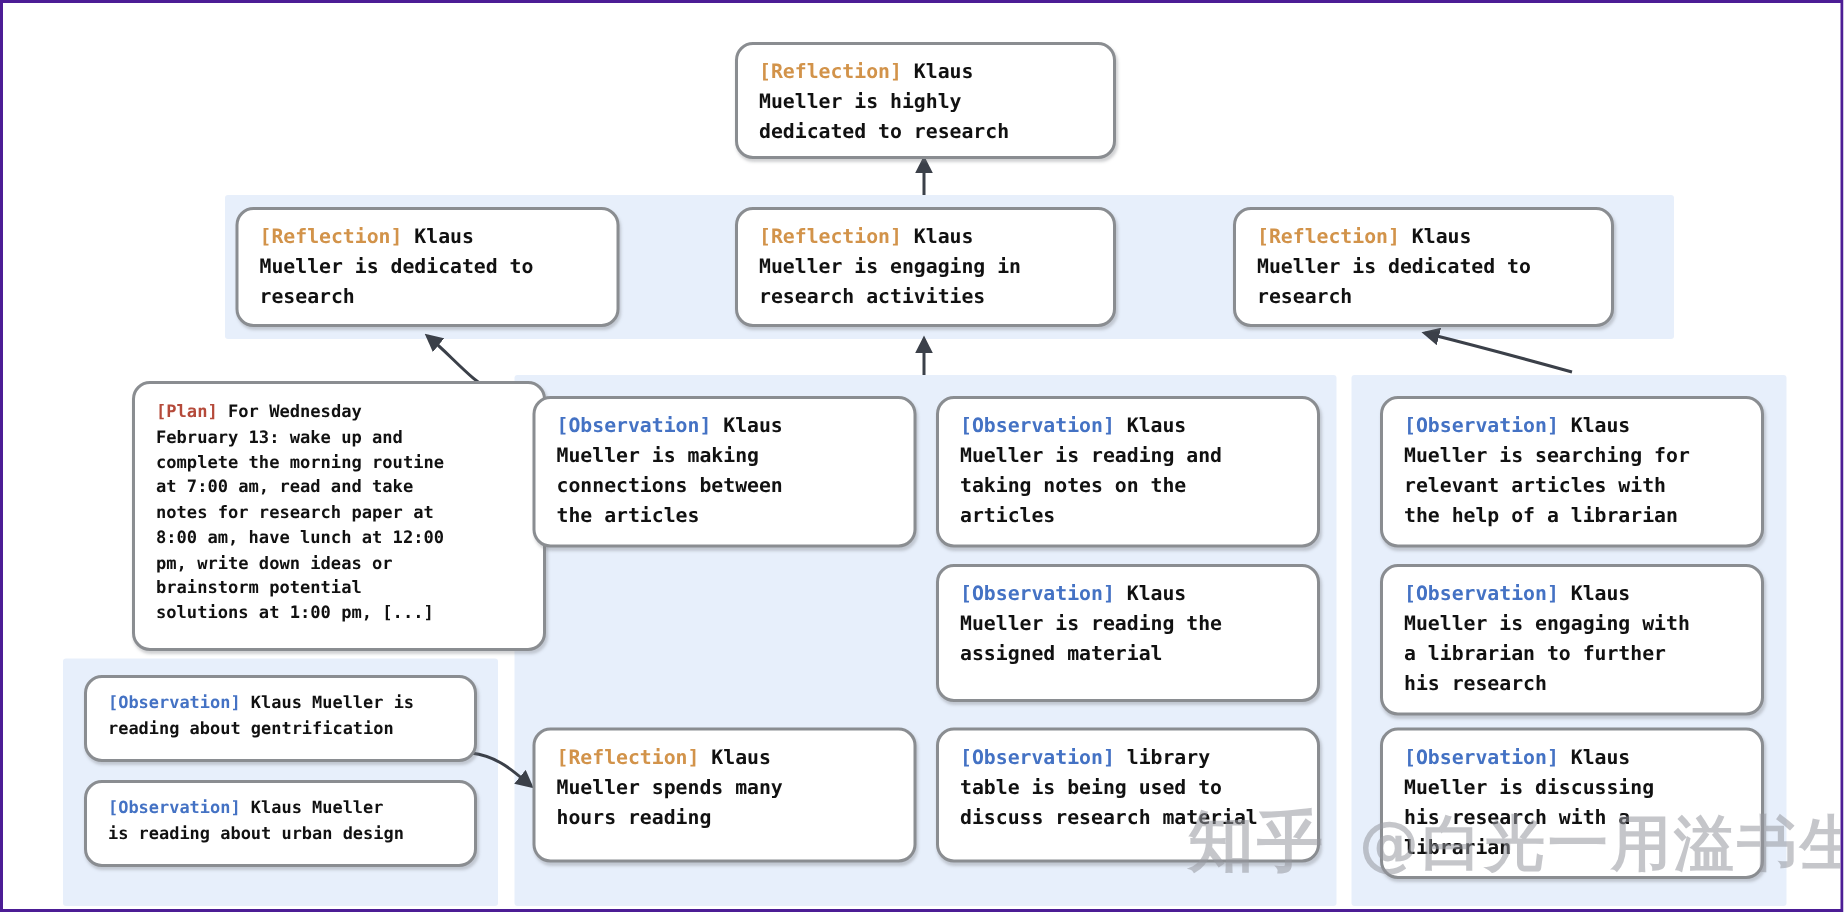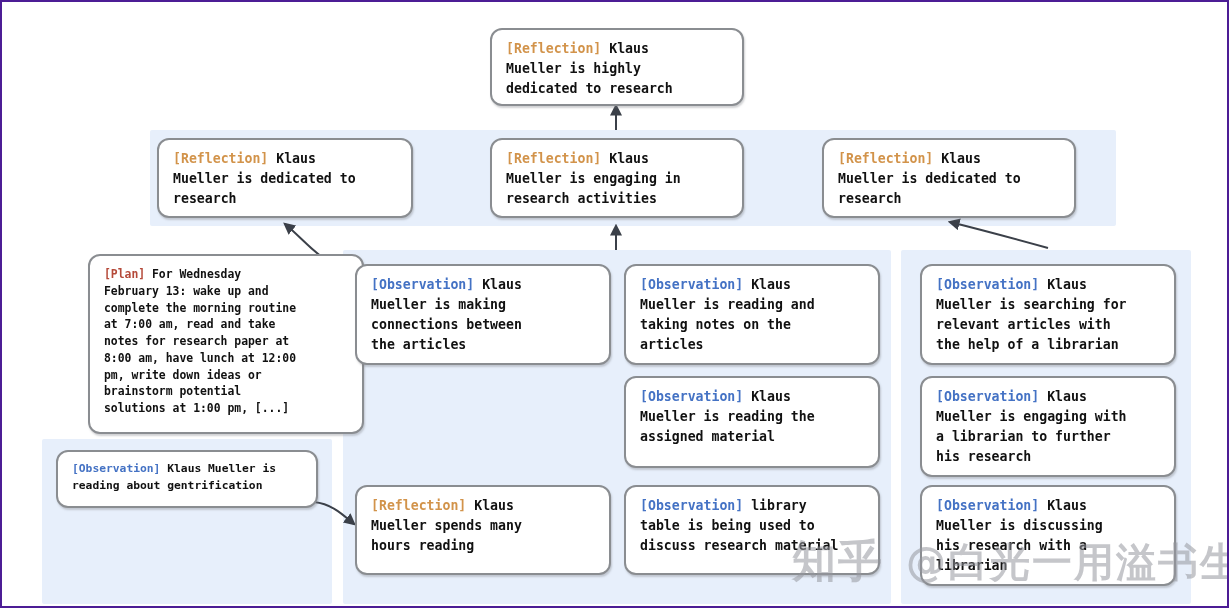--- a/index.html
+++ b/index.html
@@ -127,20 +127,22 @@
 at 7:00 am, read and take
 notes for research paper at
 8:00 am, have lunch at 12:00
 pm, write down ideas or
 brainstorm potential
 solutions at 1:00 pm, [...]</span></div>
 
   <div class="node small" style="left:54px; top:448px; width:262px; height:58px;"><span class="tag tag-observation">[Observation]</span><span> Klaus Mueller is
 reading about gentrification</span></div>
 
+  <div class="node small" style="left:54px; top:518px; width:262px; height:58px;"><span class="tag tag-observation">[Observation]</span><span> Klaus Mueller
+is reading about urban design</span></div>
 
   <div class="node" style="left:353px; top:262px; width:256px; height:101px;"><span class="tag tag-observation">[Observation]</span><span> Klaus
 Mueller is making
 connections between
 the articles</span></div>
 
 
   <div class="node" style="left:353px; top:483px; width:256px; height:90px;"><span class="tag tag-reflection">[Reflection]</span><span> Klaus
 Mueller spends many
 hours reading</span></div>

